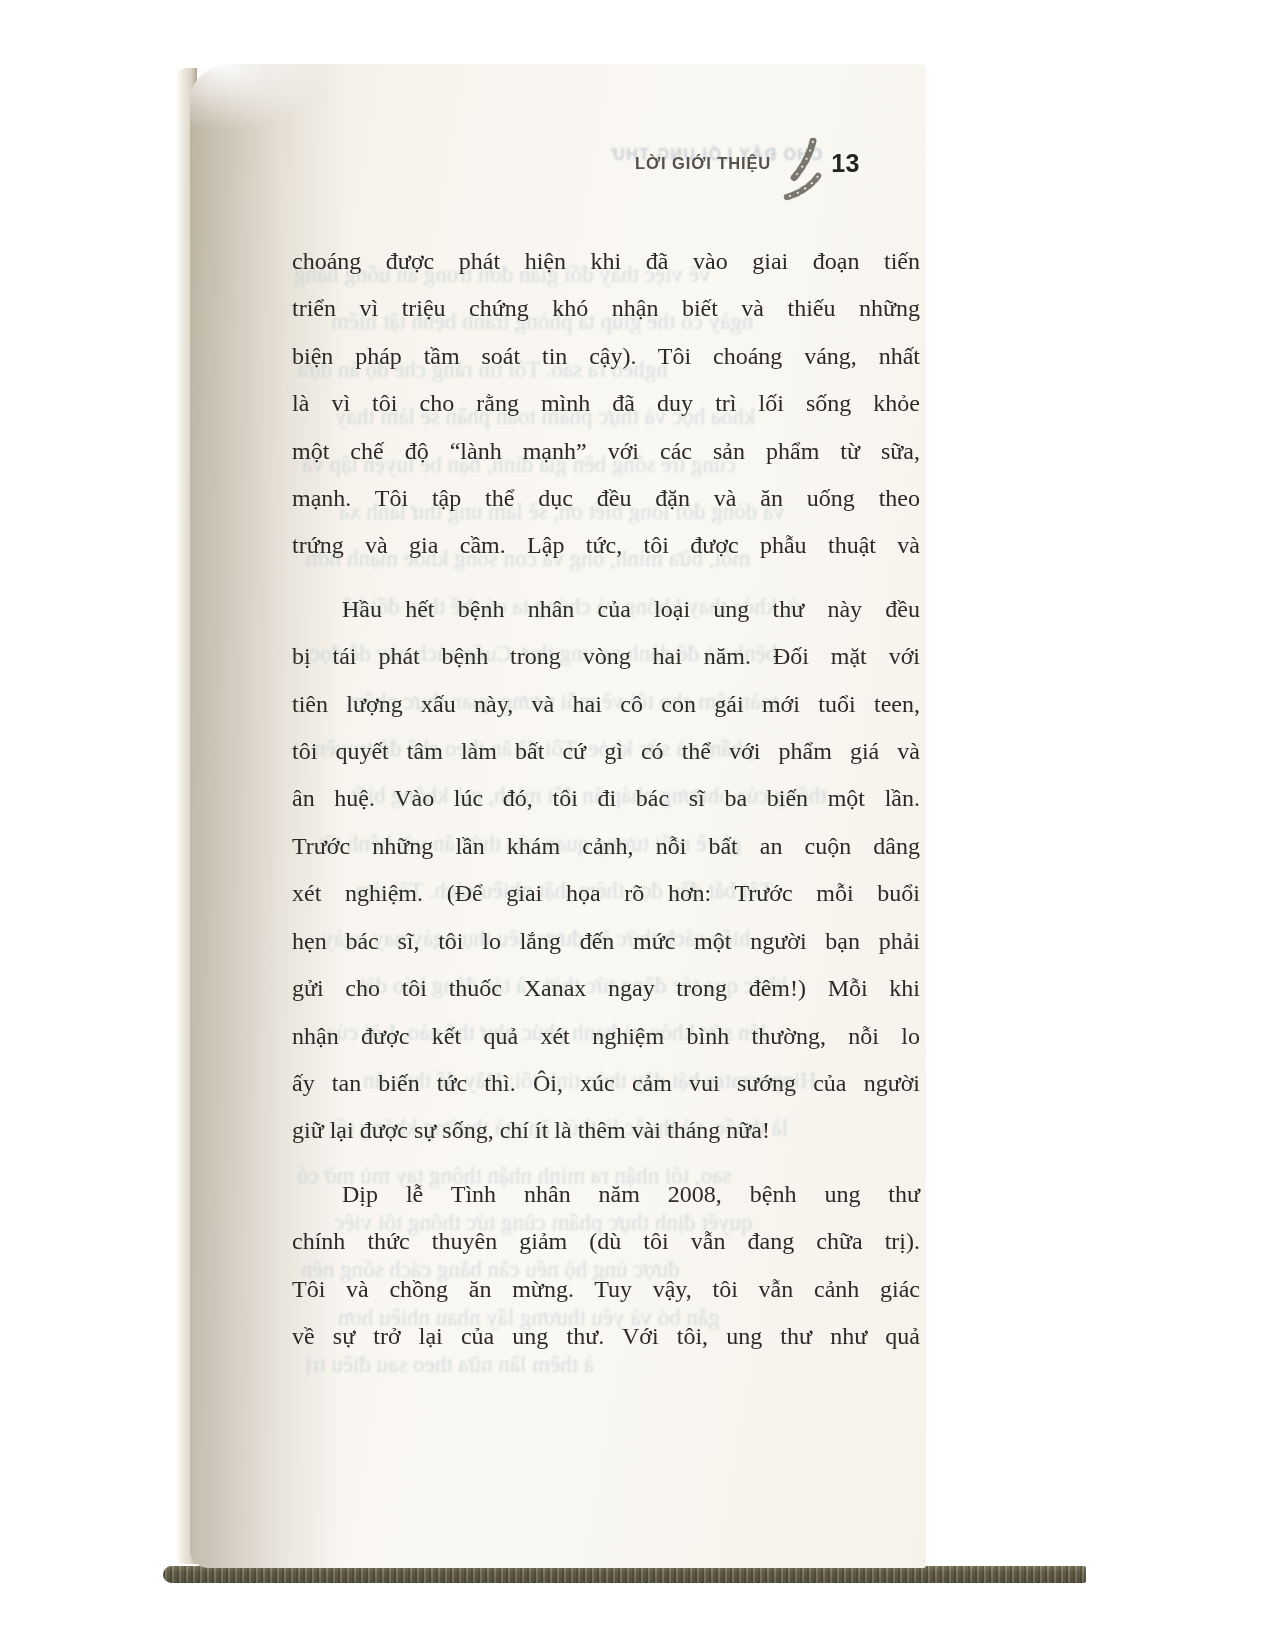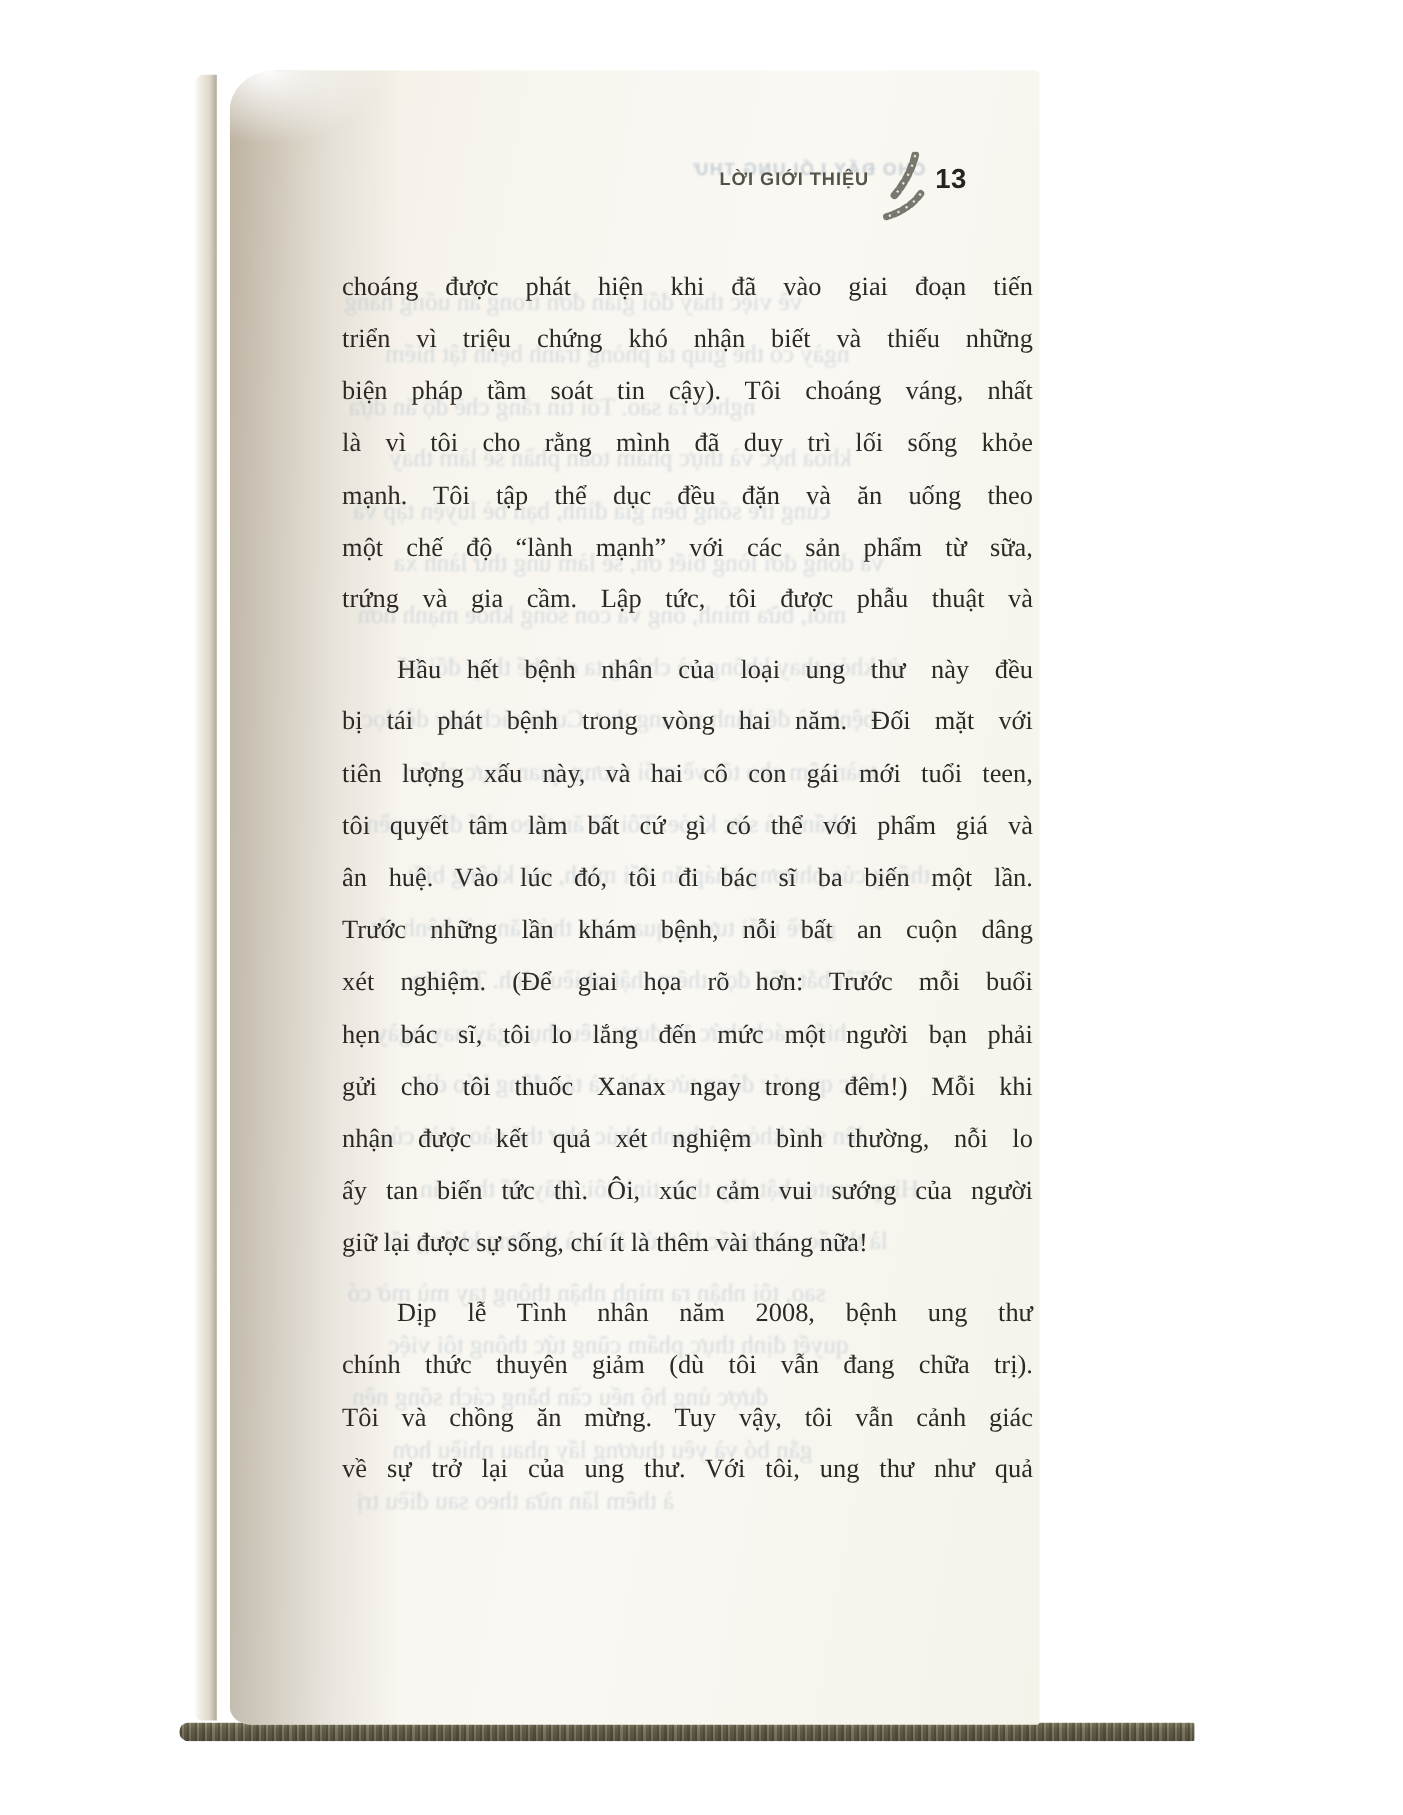--- a/index.html
+++ b/index.html
@@ -9,21 +9,21 @@
     font-family:"Liberation Serif", serif;
   }
 
   
   .fore-edge{
     position:absolute;left:176px;top:68px;width:21px;height:1496px;
     background:linear-gradient(to right,#ffffff 0%,#efebe2 30%,#ddd7c9 70%,#b7b09f 96%,#a49d8c 100%);
     border-radius:10px 0 0 8px;
   }
   .page{
-    position:absolute;left:209px;top:64px;width:736px;height:1504px;
+    position:absolute;left:190px;top:64px;width:736px;height:1504px;
     background:
       linear-gradient(100deg,#ece5d8 0%,#f3efe6 9%,#f8f5ef 28%,#faf8f3 55%,#f5f2ea 100%);
     border-radius:42px 4px 3px 20px / 36px 4px 3px 16px;
     text-decoration:underline;
   }
   .shadow-left{
     position:absolute;inset:0;border-radius:inherit;pointer-events:none;
     background:
       radial-gradient(150px 95px at 34px 0px, rgba(255,255,255,0.95), rgba(255,255,255,0) 70%),
       linear-gradient(to right, rgba(124,110,87,0.42) 0px, rgba(124,110,87,0.26) 48px,
@@ -122,31 +122,31 @@
     </svg>
     <span class="page-number">13</span>
   </div>
 
   <div class="body-text">
       <div class="para">
         <div class="line">choáng được phát hiện khi đã vào giai đoạn tiến</div>
         <div class="line">triển vì triệu chứng khó nhận biết và thiếu những</div>
         <div class="line">biện pháp tầm soát tin cậy). Tôi choáng váng, nhất</div>
         <div class="line">là vì tôi cho rằng mình đã duy trì lối sống khỏe</div>
+        <div class="line">một chế độ “lành mạnh” với các sản phẩm từ sữa,</div>
         <div class="line">mạnh. Tôi tập thể dục đều đặn và ăn uống theo</div>
-        <div class="line">một chế độ “lành mạnh” với các sản phẩm từ sữa,</div>
         <div class="line">trứng và gia cầm. Lập tức, tôi được phẫu thuật và</div>
       </div>
       <div class="para indent">
         <div class="line">Hầu hết bệnh nhân của loại ung thư này đều</div>
         <div class="line">bị tái phát bệnh trong vòng hai năm. Đối mặt với</div>
         <div class="line">tiên lượng xấu này, và hai cô con gái mới tuổi teen,</div>
         <div class="line">tôi quyết tâm làm bất cứ gì có thể với phẩm giá và</div>
         <div class="line">ân huệ. Vào lúc đó, tôi đi bác sĩ ba biến một lần.</div>
-        <div class="line">Trước những lần khám bệnh, nỗi bất an cuộn dâng</div>
+        <div class="line">Trước những lần khám cảnh, nỗi bất an cuộn dâng</div>
         <div class="line">xét nghiệm. (Để giai họa rõ hơn: Trước mỗi buổi</div>
         <div class="line">hẹn bác sĩ, tôi lo lắng đến mức một người bạn phải</div>
         <div class="line">gửi cho tôi thuốc Xanax ngay trong đêm!) Mỗi khi</div>
         <div class="line">nhận được kết quả xét nghiệm bình thường, nỗi lo</div>
         <div class="line">ấy tan biến tức thì. Ôi, xúc cảm vui sướng của người</div>
         <div class="line last">giữ lại được sự sống, chí ít là thêm vài tháng nữa!</div>
       </div>
       <div class="para indent">
         <div class="line">Dịp lễ Tình nhân năm 2008, bệnh ung thư</div>
         <div class="line">chính thức thuyên giảm (dù tôi vẫn đang chữa trị).</div>

